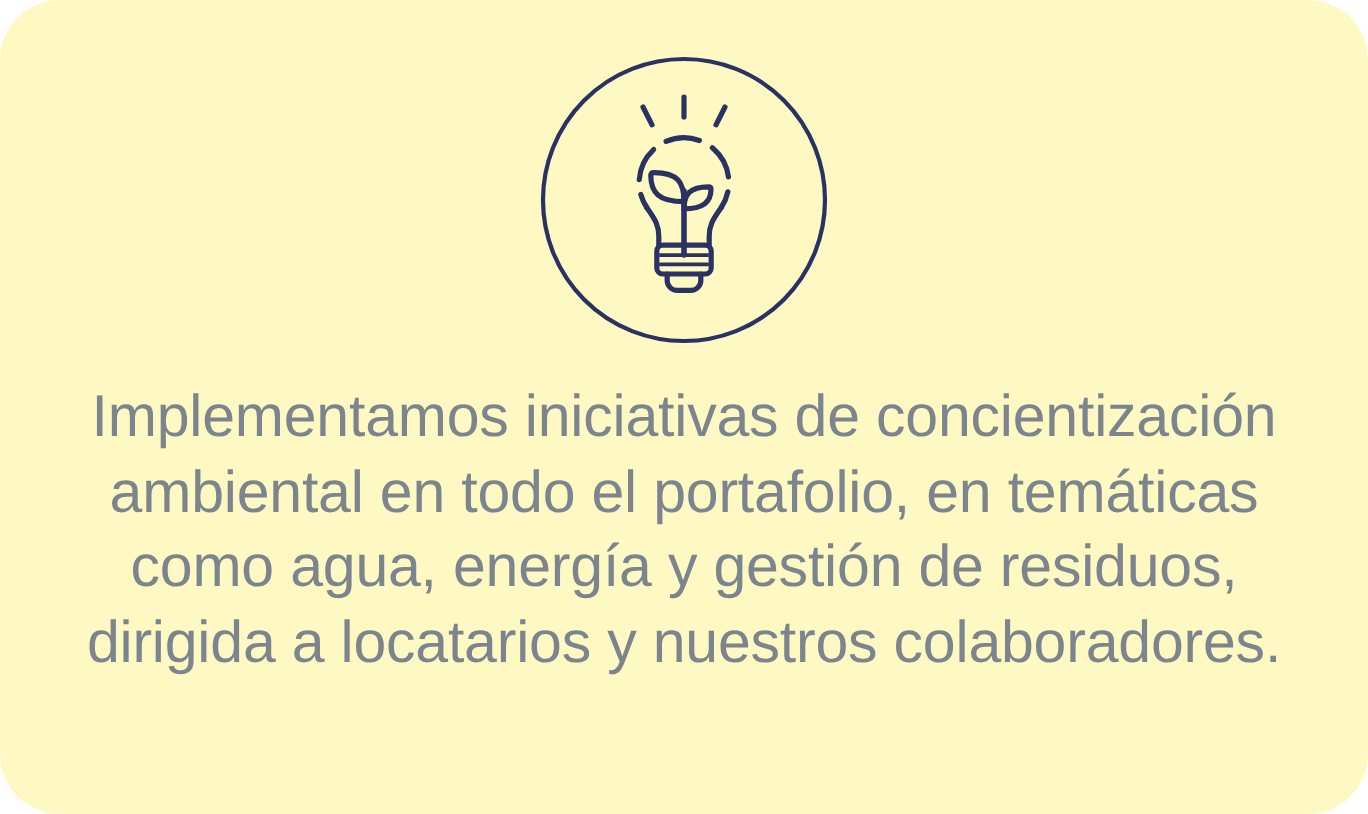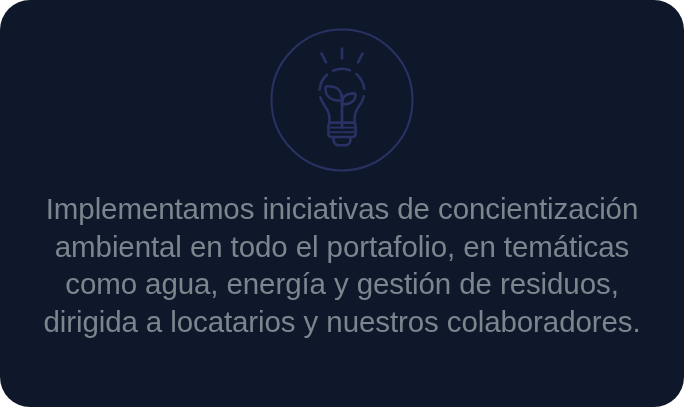--- a/index.html
+++ b/index.html
@@ -12,21 +12,21 @@
     height: 407px;
     overflow: hidden;
     font-family: "Liberation Sans", sans-serif;
   }
 
   .card {
     position: relative;
     box-sizing: border-box;
     width: 684px;
     height: 407px;
-    background: #0f172a;
+    background: #fef9c3;
     border-radius: 30px;
     display: flex;
     flex-direction: column;
     align-items: center;
     overflow: hidden;
   }
 
   .icon-badge {
     position: absolute;
     left: 270px;

